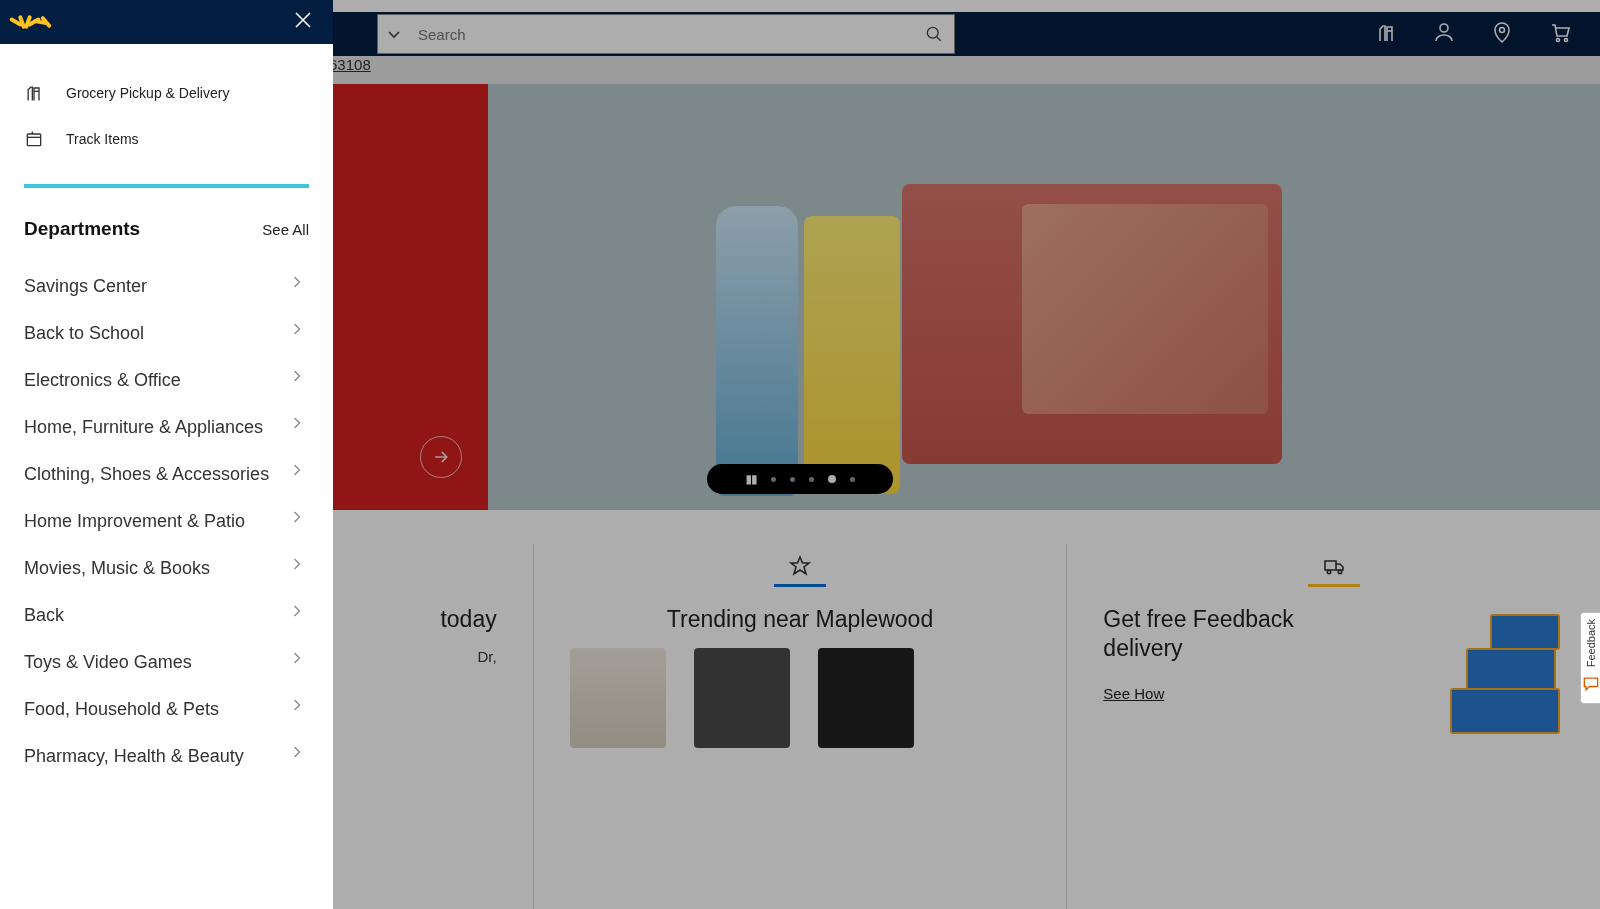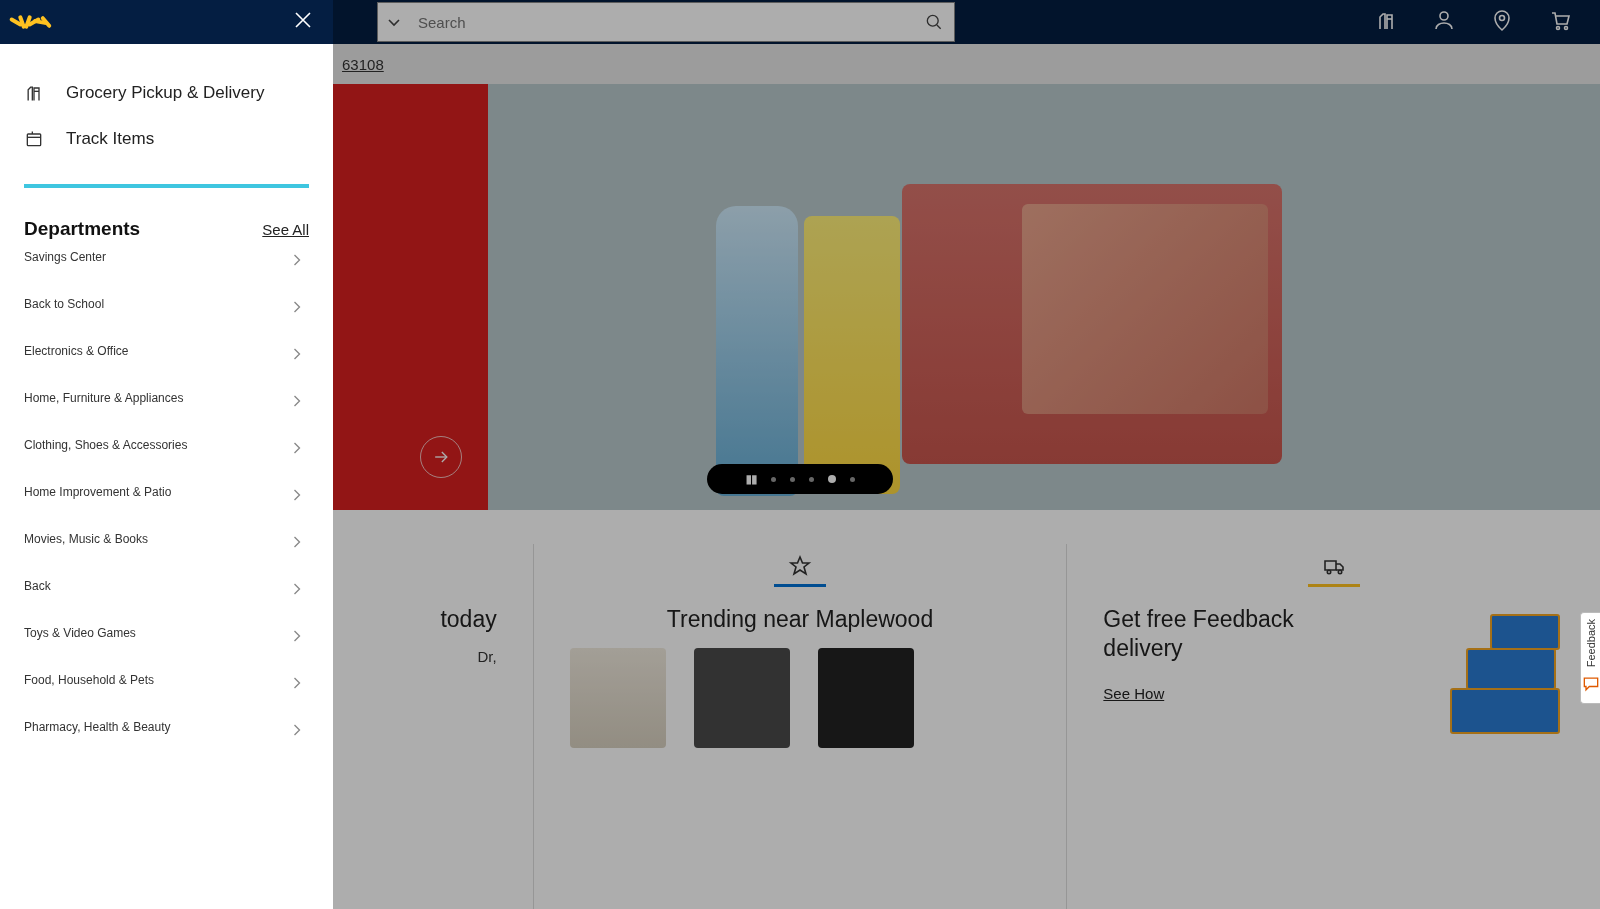--- a/index.html
+++ b/index.html
@@ -1,36 +1,36 @@
 <!DOCTYPE html>
 <html><head>
 <meta charset="utf-8">
 <style>
   * { margin: 0; padding: 0; box-sizing: border-box; font-family: -apple-system, BlinkMacSystemFont, "Segoe UI", Arial, sans-serif; }
   html, body { width: 1436px; height: 827px; overflow: hidden; background: #fff; }
 
   
   .header {
-    position: absolute; top: 0; left: 0; right: 0; height: 44px;
+    position: absolute; top: 12px; left: 0; right: 0; height: 44px;
     background: #041e42; display: flex; align-items: center; z-index: 5;
   }
   .logo-slot { width: 333px; height: 44px; display: flex; align-items: center; padding-left: 14px; }
   .search-wrap { margin-left: 44px; width: 578px; height: 40px; background: #fff; border: 1px solid #888; display: flex; align-items: center; }
   .search-cat { width: 32px; display:flex; justify-content:center; color:#444; }
   .search-input { flex:1; border:none; outline:none; font-size:15px; color:#555; padding:0 8px; }
   .search-btn { width:40px; display:flex; justify-content:center; color:#444; }
   .header-icons { margin-left:auto; display:flex; align-items:center; gap:34px; padding-right:28px; }
   .header-icons .hicon { color:#fff; }
 
   
   .deliver-bar {
     position:absolute; top:44px; left:0; right:0; height:40px;
     background:#e6e6e6; display:flex; align-items:center; padding-left:300px; font-size:15px; color:#333;
   }
-  .deliver-bar .zip { text-decoration:underline; margin-left:17px; }
+  .deliver-bar .zip { text-decoration:underline; margin-left:4px; }
 
   
   .hero {
     position:absolute; top:84px; left:0; right:0; height:426px;
     background: linear-gradient(90deg, #d7201f 0 488px, #b8c9cc 488px 100%);
     overflow:hidden;
   }
   .hero-text { position:absolute; left:60px; top:130px; color:#fff; font-size:22px; }
   .hero-arrow {
     position:absolute; left:420px; top:352px; width:42px; height:42px;
@@ -98,30 +98,30 @@
   .spark i{ display:block; width:4px; height:14px; background:#ffc220; border-radius:2px; }
   .spark i:nth-child(1){transform:rotate(-60deg);}
   .spark i:nth-child(2){transform:rotate(-20deg);}
   .spark i:nth-child(3){transform:rotate(20deg);}
   .spark i:nth-child(4){transform:rotate(60deg);}
   .spark i:nth-child(5){transform:rotate(100deg);}
   .spark i:nth-child(6){transform:rotate(140deg);}
   .close-x { color:#fff; }
 
   .quicklinks { padding:26px 24px 0 24px; }
-  .ql { display:flex; align-items:center; gap:22px; height:46px; font-size:17px; color:#222; cursor:pointer; }
+  .ql { display:flex; align-items:center; gap:22px; height:46px; font-size:14px; color:#222; cursor:pointer; }
   .ql svg{flex:none;}
   .divider { height:4px; background:#3ec6e0; margin:22px 24px 0 24px; }
 
   .dept-head { display:flex; align-items:baseline; justify-content:space-between; padding:30px 24px 6px 24px;}
   .dept-head h3{ font-size:19px; font-weight:700; color:#111;}
-  .dept-head a{ font-size:15px; color:#222; text-decoration:underline; }
+  .dept-head a{ font-size:15px; color:#222; }
 
   .dept-list { padding:4px 8px 0 24px; overflow:hidden; }
-  .dept { display:flex; align-items:flex-start; justify-content:space-between; height:47px; font-size:12px; color:#333; cursor:pointer; padding-right:18px;}
+  .dept { display:flex; align-items:flex-end; justify-content:space-between; height:47px; font-size:18px; color:#333; cursor:pointer; padding-right:18px;}
   .chev { color:#888; }
 
   
   svg.icon20{width:20px;height:20px;stroke:currentColor;fill:none;stroke-width:1.6;}
   svg.icon24{width:24px;height:24px;stroke:currentColor;fill:none;stroke-width:1.6;}
 </style>
 </head>
 <body>
 
 <div class="header">

